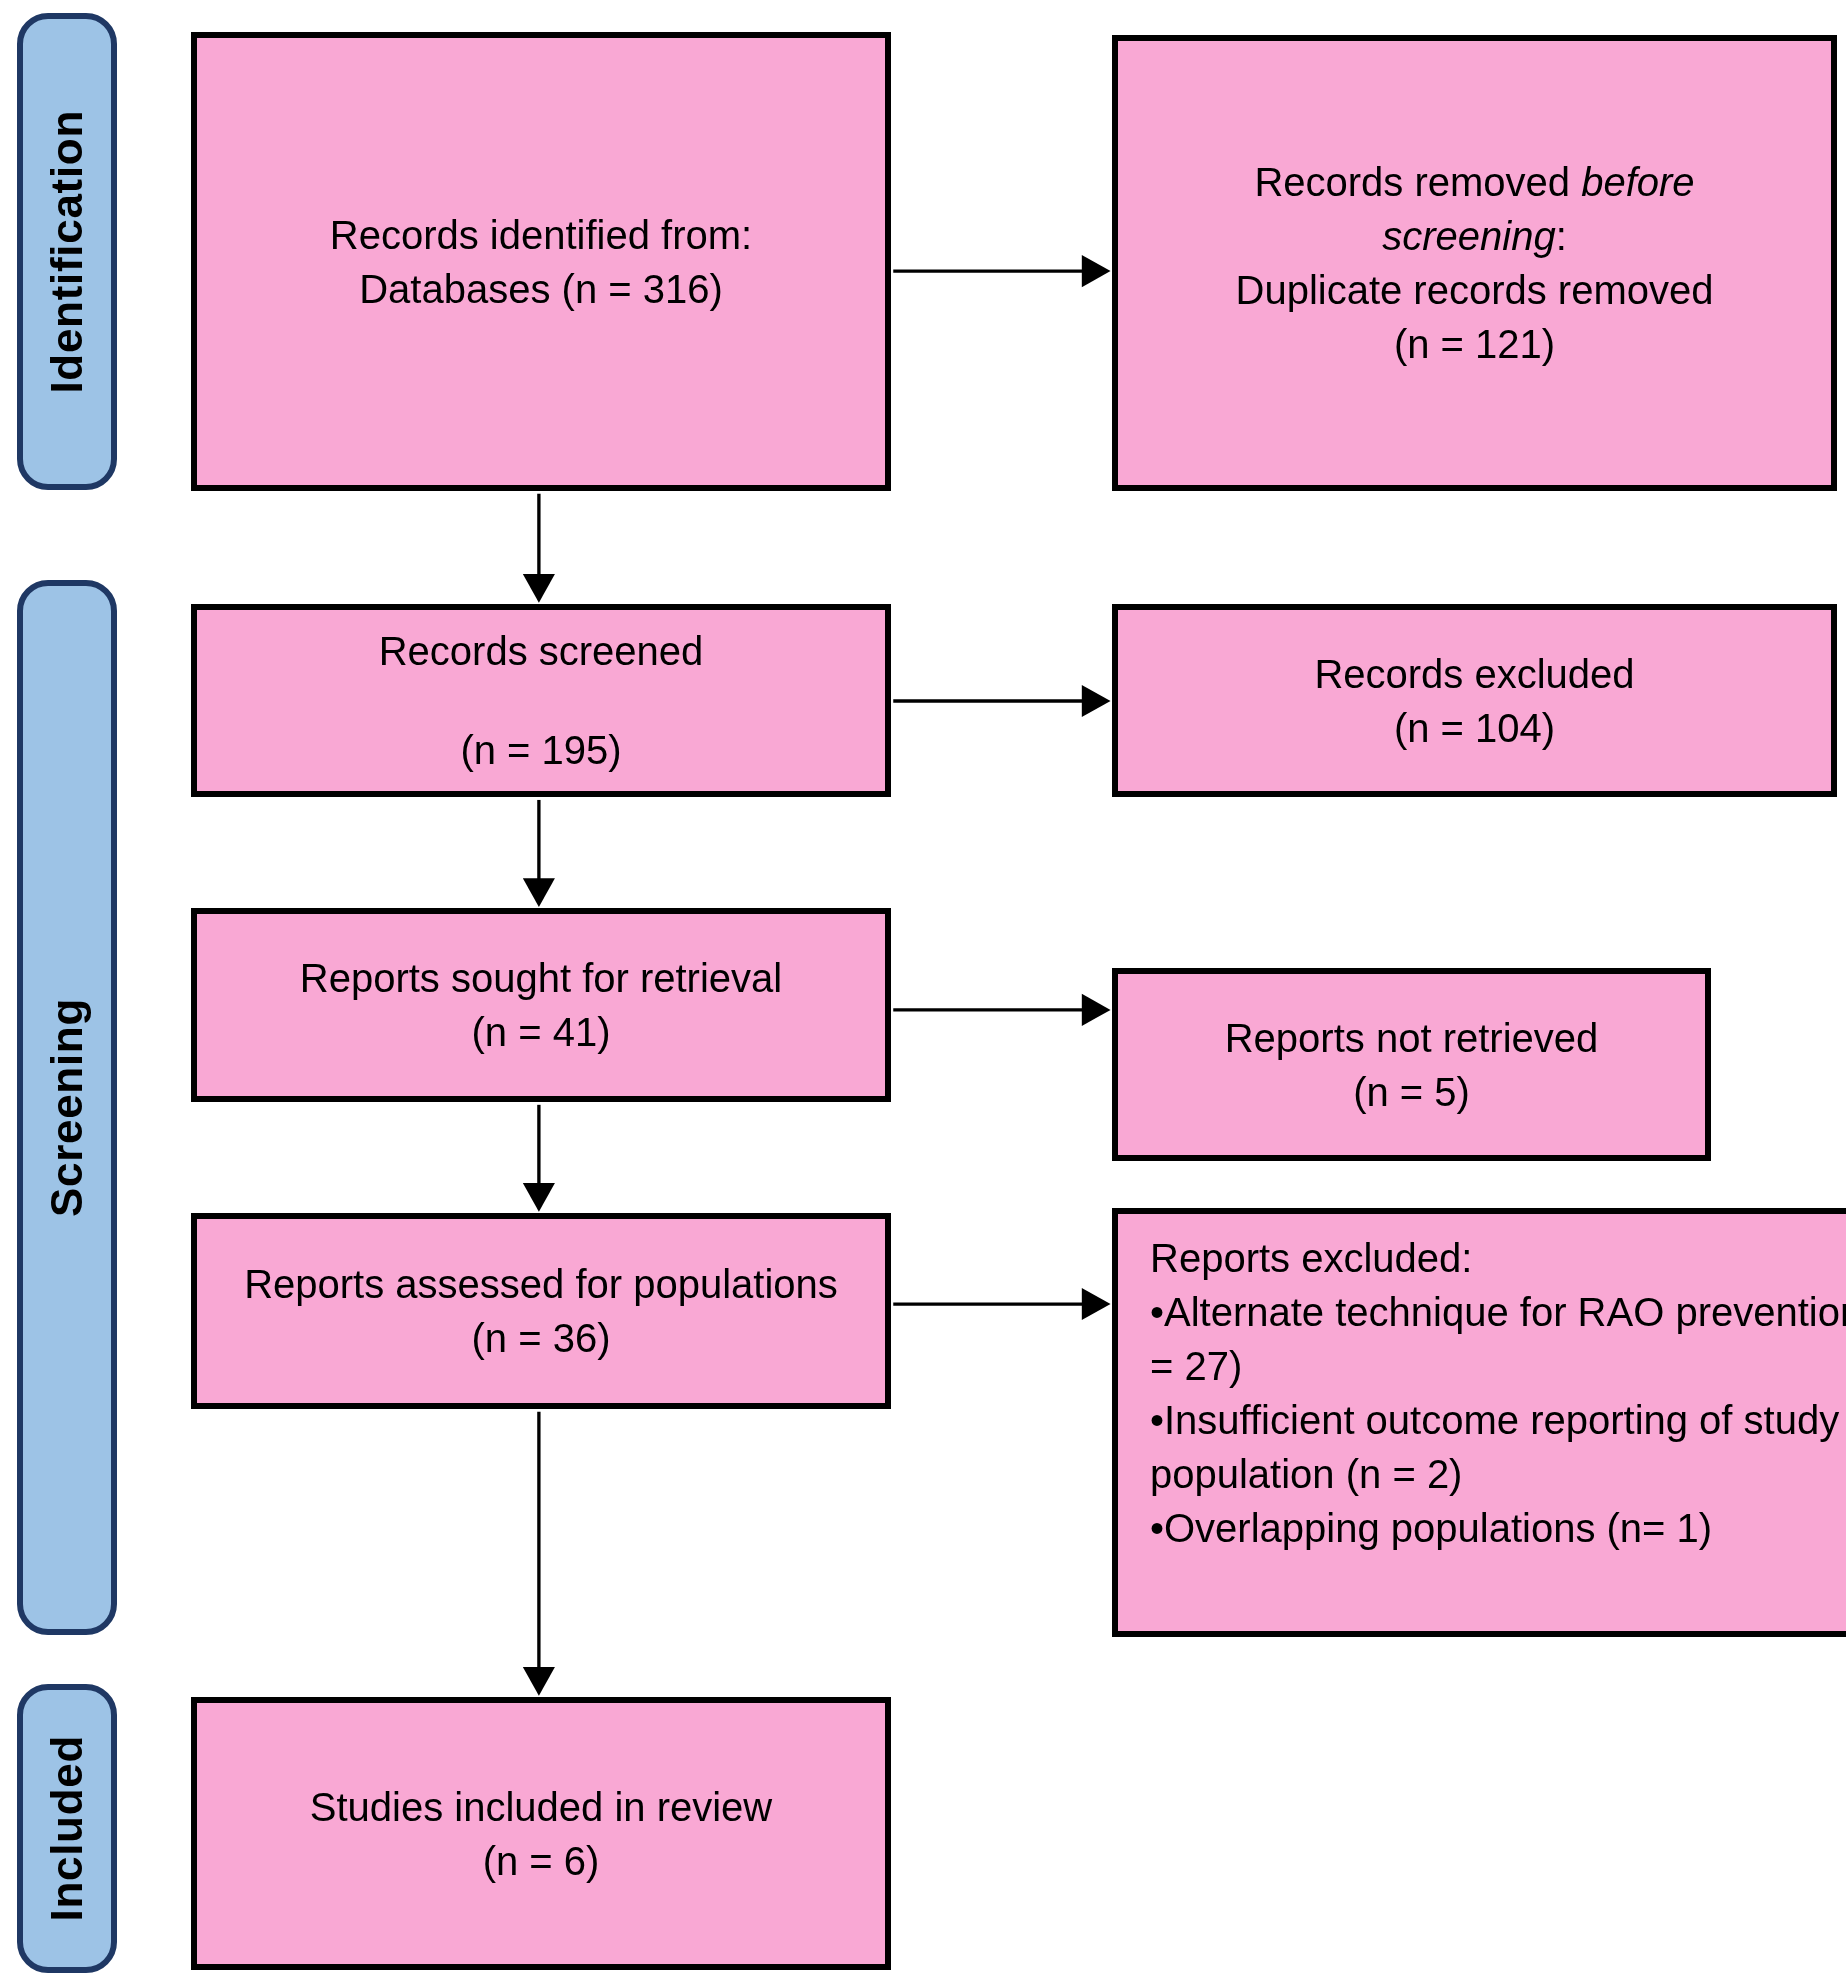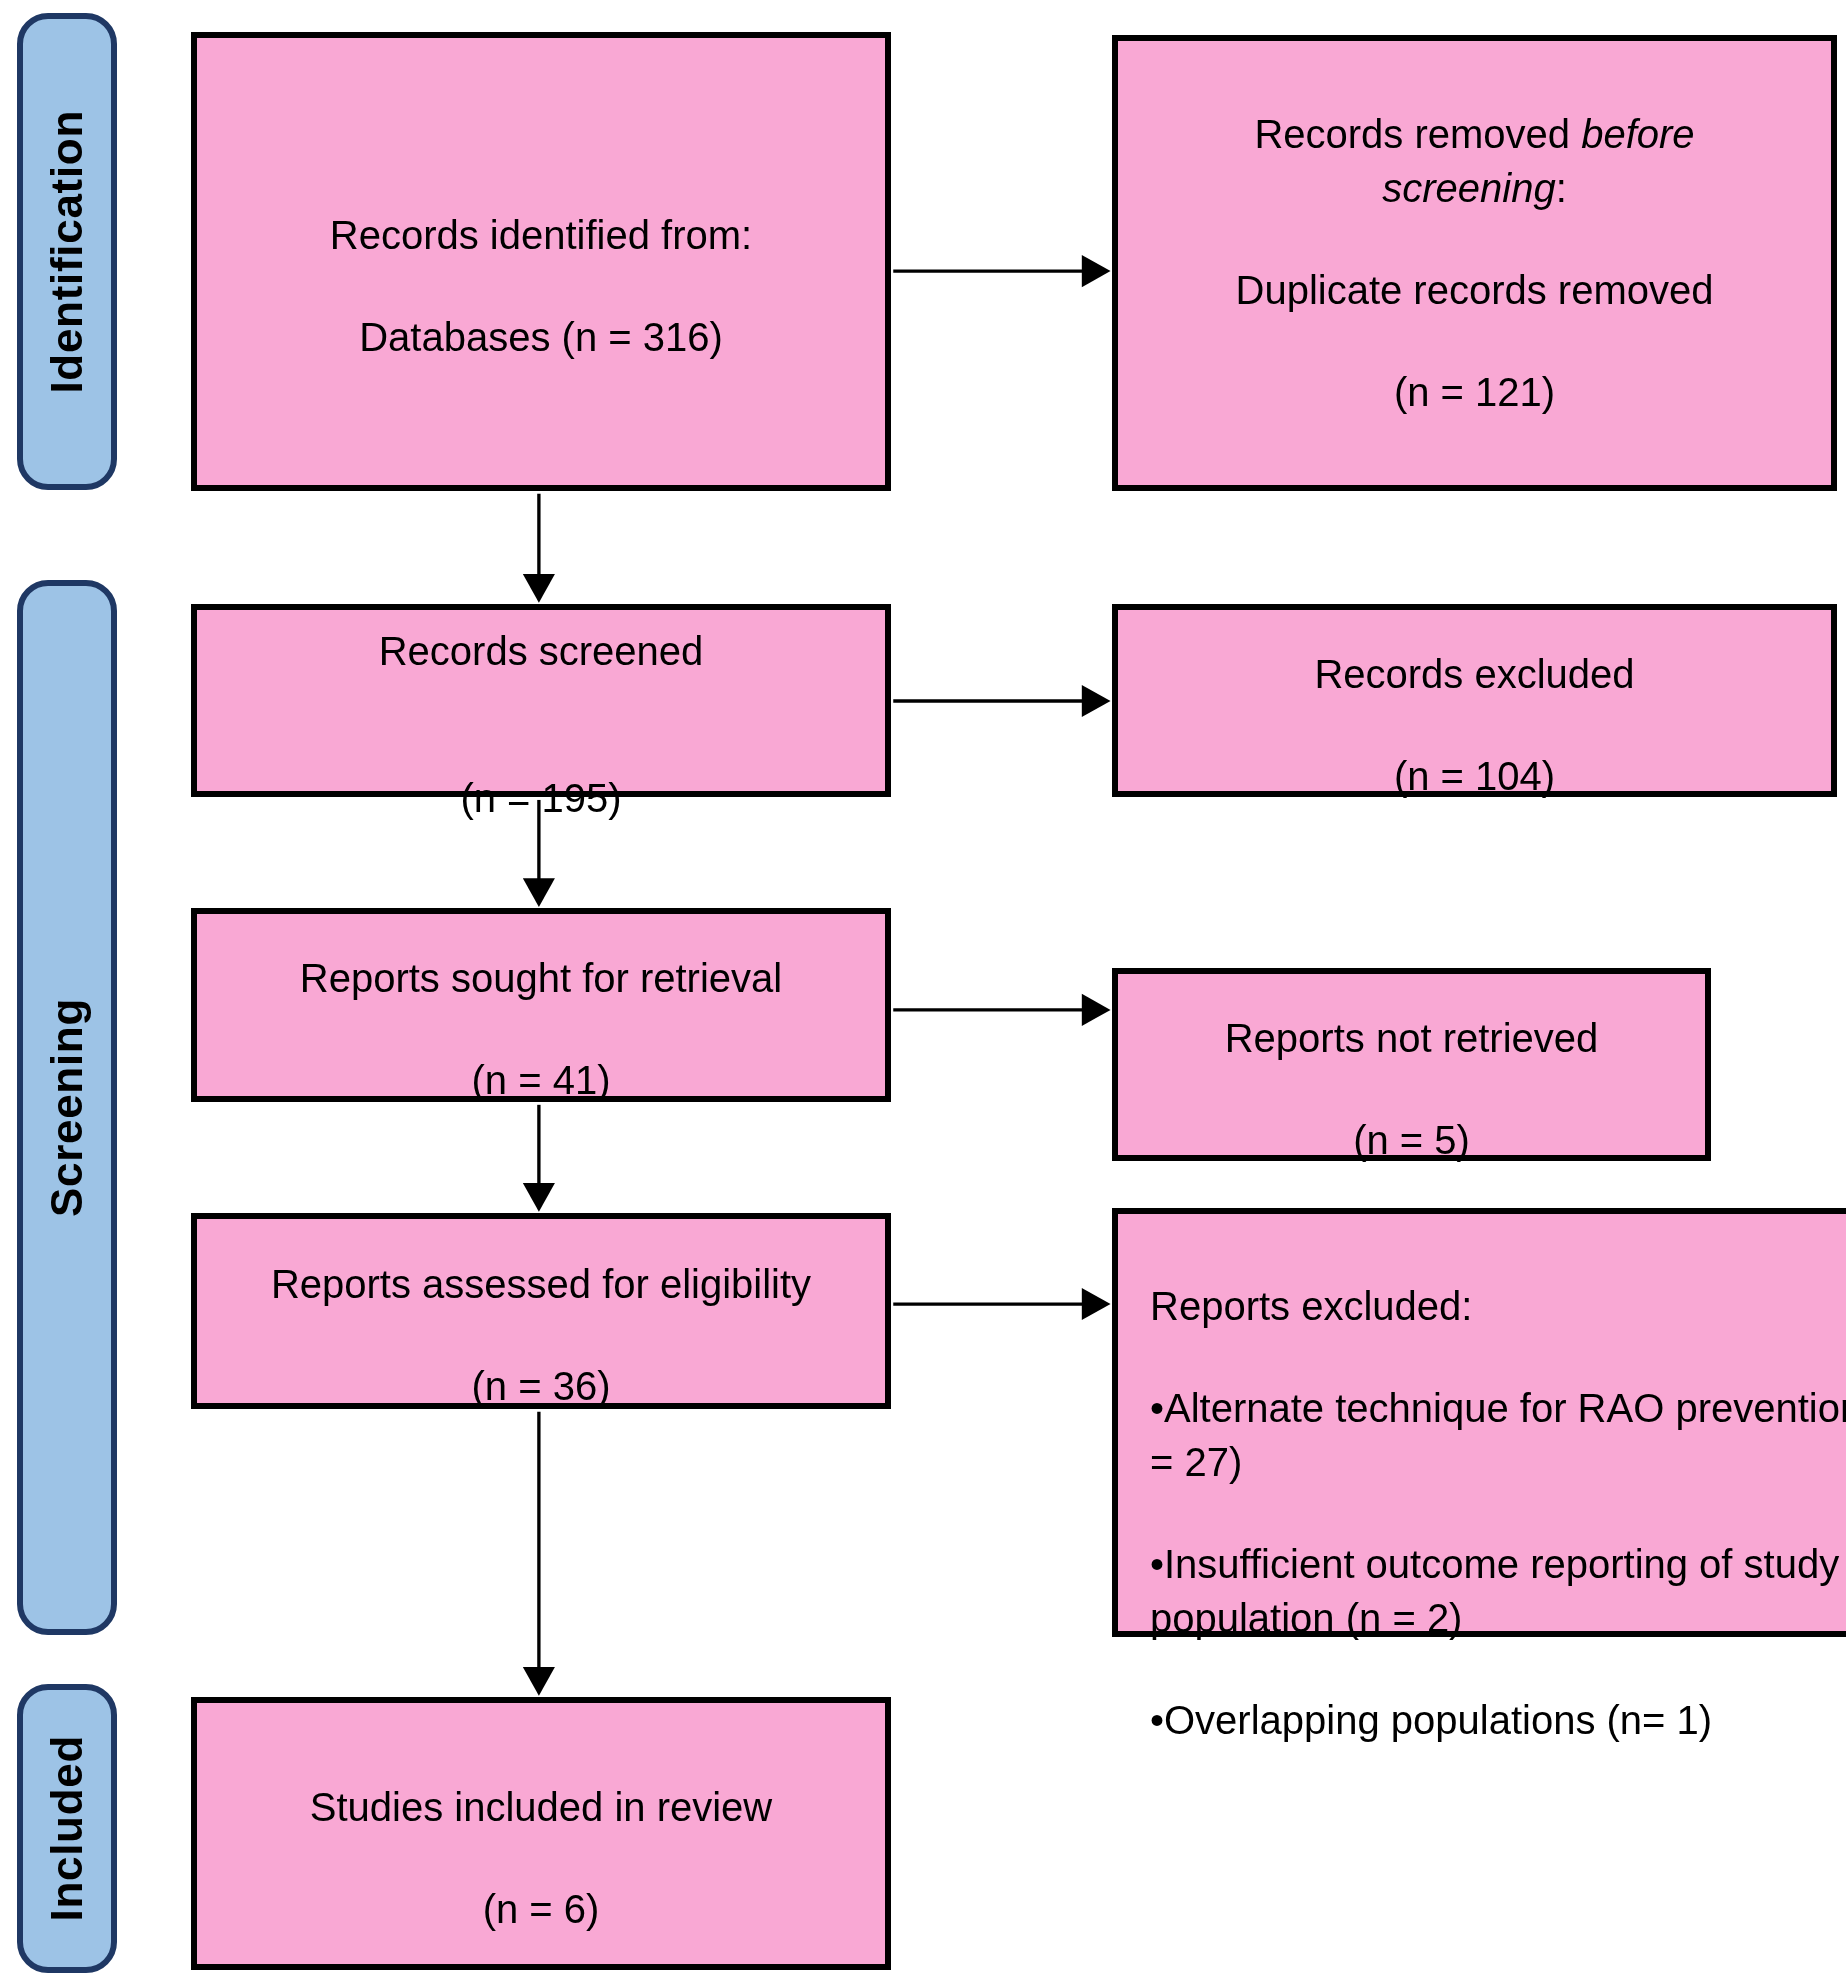--- a/index.html
+++ b/index.html
@@ -40,21 +40,21 @@
     border: 6px solid #000000;
     box-sizing: border-box;
     display: flex;
     flex-direction: column;
     justify-content: center;
     align-items: center;
     text-align: center;
     font-size: 40px;
     line-height: 54px;
   }
-  .flow-box .line { width: 100%; margin-top: 48px; }
+  .flow-box .line { width: 100%; }
   .flow-box.left-align {
     justify-content: flex-start;
     align-items: flex-start;
     text-align: left;
   }
   .italic { font-style: italic; }
   
   #arrow-layer {
     position: absolute;
     left: 0; top: 0;
@@ -107,21 +107,21 @@
     <div class="line">Reports sought for retrieval</div>
     <div class="line">(n = 41)</div>
   </div>
 
   <div class="flow-box" style="left:1112px; top:968px; width:599px; height:193px; padding:0 23.4px;">
     <div class="line">Reports not retrieved</div>
     <div class="line">(n = 5)</div>
   </div>
 
   <div class="flow-box" style="left:191px; top:1213px; width:700px; height:196px; padding:0 12px;">
-    <div class="line">Reports assessed for eligibility</div>
+    <div class="line">Reports assessed for populations</div>
     <div class="line">(n = 36)</div>
   </div>
 
   <div class="flow-box left-align" style="left:1112px; top:1208px; width:832px; height:429px; padding:17.4px 12px 0 32px;">
     <div class="line">Reports excluded:</div>
     <div class="line">•Alternate technique for RAO prevention (n = 27)</div>
     <div class="line">•Insufficient outcome reporting of study population (n = 2)</div>
     <div class="line">•Overlapping populations (n= 1)</div>
   </div>
 

